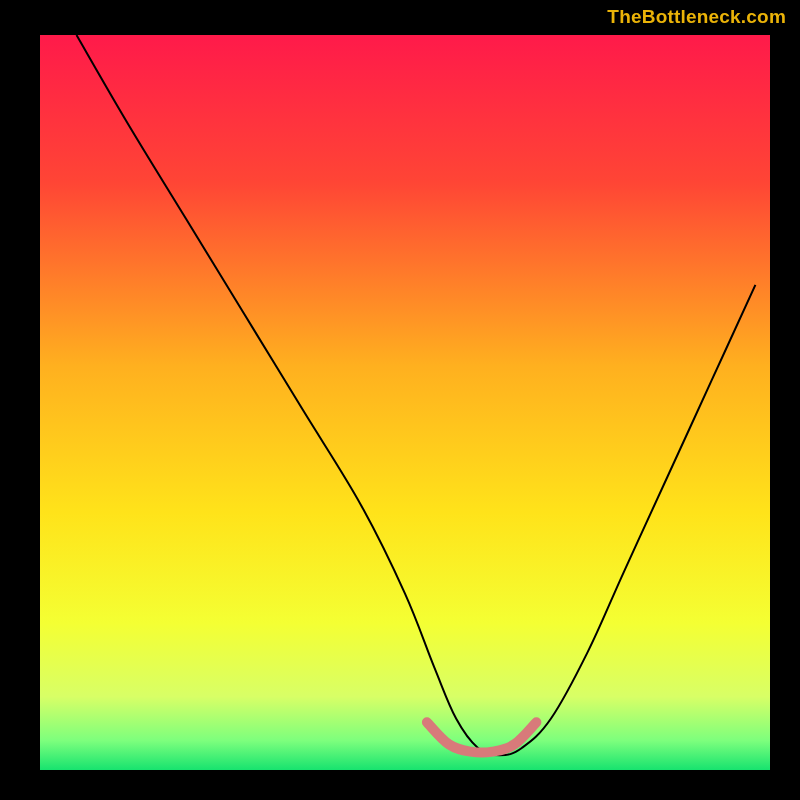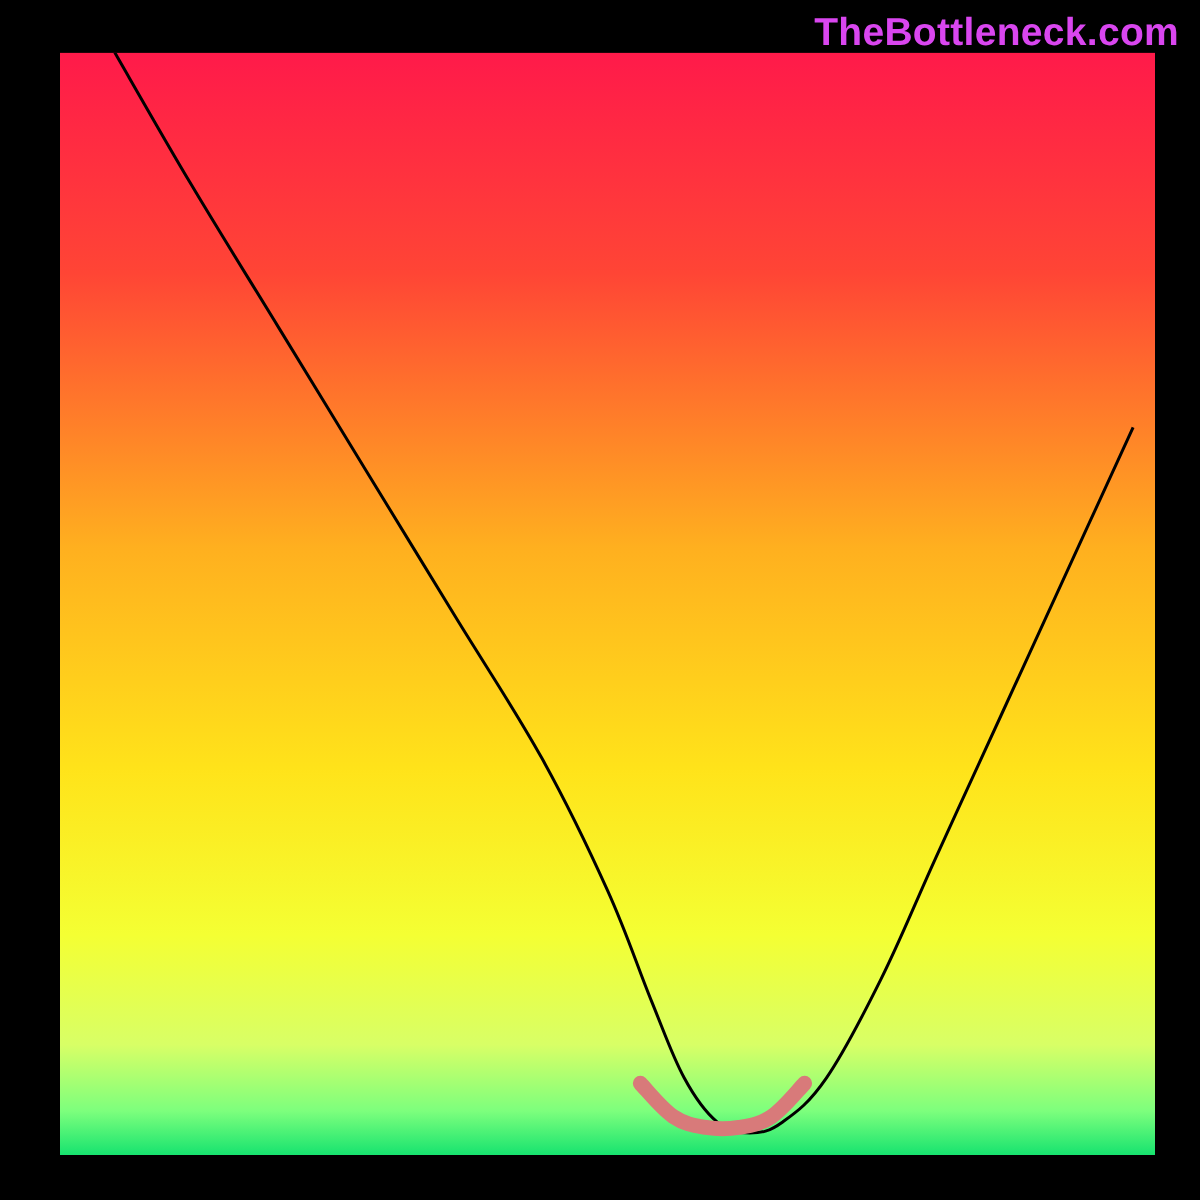--- a/index.html
+++ b/index.html
@@ -24,23 +24,23 @@
     top: 35px;
     width: 730px;
     height: 735px;
     overflow: hidden;
   }
   .watermark {
     position: absolute;
     top: 6px;
     right: 14px;
     font-family: Arial, Helvetica, sans-serif;
-    font-size: 26px;
+    font-size: 19px;
     font-weight: 600;
-    color: #d946ef;
+    color: #eab308;
     letter-spacing: 0.2px;
     user-select: none;
   }
   svg.chart {
     position: absolute;
     left: 0;
     top: 0;
   }
 </style>
 </head>

